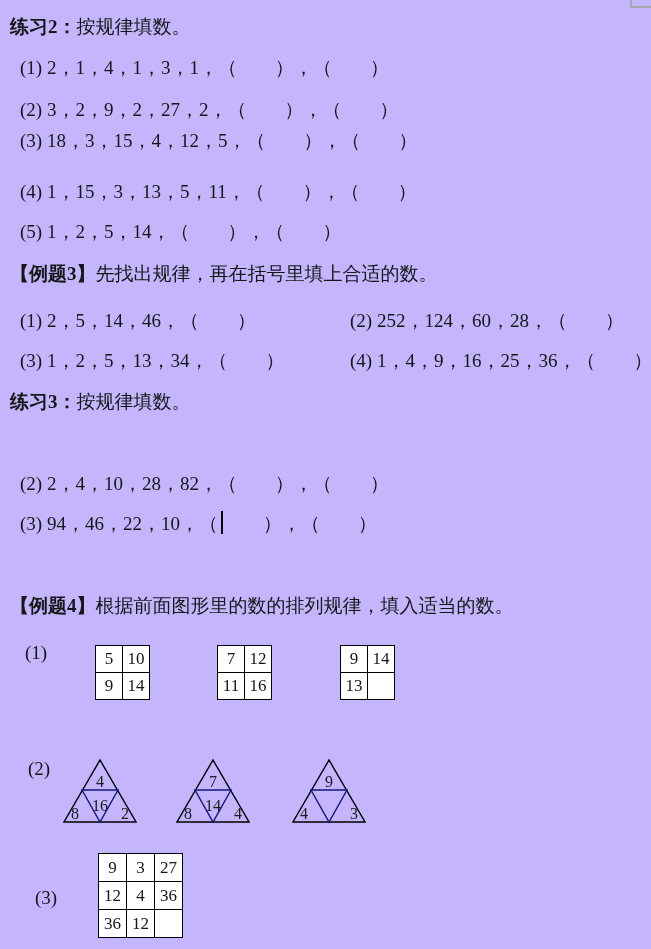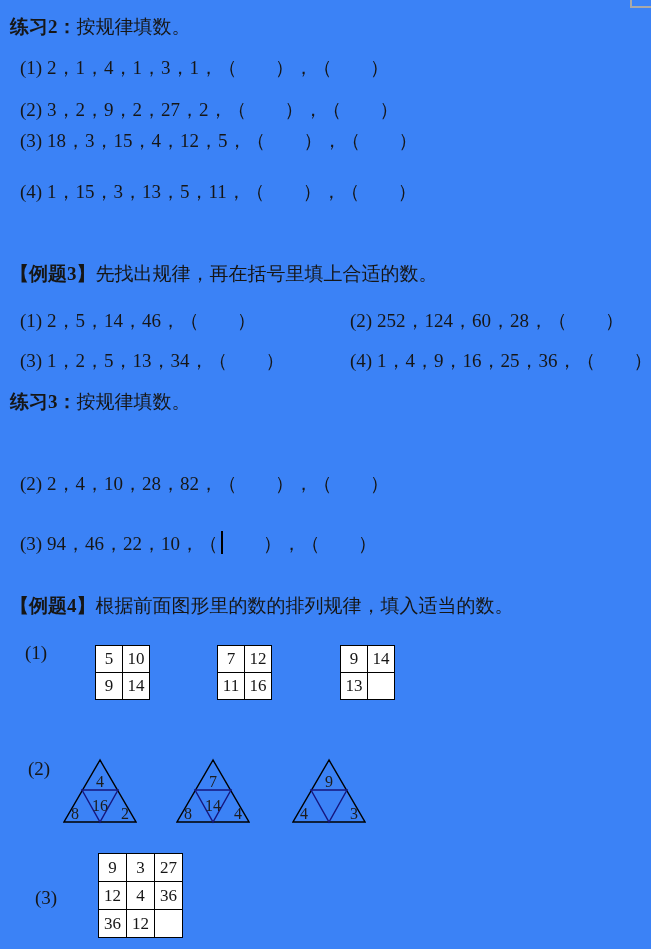--- a/index.html
+++ b/index.html
@@ -1,19 +1,19 @@
 <!DOCTYPE html>
 <html><head>
 <meta charset="utf-8">
 <style>
   html,body{margin:0;padding:0;background:#ffffff;}
   .page{
     position:relative;
     width:651px;height:949px;
-    background:#3b82f6;
+    background:#c4b5fd;
     font-family:"Liberation Serif","DejaVu Serif",serif;
     color:#161616;
     font-size:19px;
     overflow:hidden;
   }
   .line{
     position:absolute;
     white-space:pre;
     line-height:24px;
     left:20px;
@@ -55,32 +55,33 @@
 <div class="page">
 
   <div class="corner-mark"></div>
 
   <div class="line heading" style="top:15px"><span class="b">练习2：</span><span>按规律填数。</span></div>
 
   <div class="line" style="top:56px">(1) 2，1，4，1，3，1，（　　），（　　）</div>
   <div class="line" style="top:98px">(2) 3，2，9，2，27，2，（　　），（　　）</div>
   <div class="line" style="top:129px">(3) 18，3，15，4，12，5，（　　），（　　）</div>
   <div class="line" style="top:180px">(4) 1，15，3，13，5，11，（　　），（　　）</div>
+  <div class="line" style="top:220px">(5) 1，2，5，14，（　　），（　　）</div>
 
   <div class="line heading" style="top:262px"><span class="b">【例题3】</span><span>先找出规律，再在括号里填上合适的数。</span></div>
 
   <div class="line" style="top:309px">(1) 2，5，14，46，（　　）</div>
   <div class="line" style="top:309px;left:350px">(2) 252，124，60，28，（　　）</div>
   <div class="line" style="top:349px">(3) 1，2，5，13，34，（　　）</div>
   <div class="line" style="top:349px;left:350px">(4) 1，4，9，16，25，36，（　　）</div>
 
   <div class="line heading" style="top:390px"><span class="b">练习3：</span><span>按规律填数。</span></div>
 
   <div class="line" style="top:472px">(2) 2，4，10，28，82，（　　），（　　）</div>
-  <div class="line" style="top:531px"><span>(3) 94，46，22，10，（</span><span class="caret"></span><span>　　），（　　）</span></div>
+  <div class="line" style="top:511px"><span>(3) 94，46，22，10，（</span><span class="caret"></span><span>　　），（　　）</span></div>
 
   <div class="line heading" style="top:594px"><span class="b">【例题4】</span><span>根据前面图形里的数的排列规律，填入适当的数。</span></div>
 
   <div class="line" style="top:641px;left:25px">(1)</div>
 
   <table class="t2" style="top:645px;left:95px">
     <tbody>
         <tr>
       <td>5</td>
       <td>10</td>

